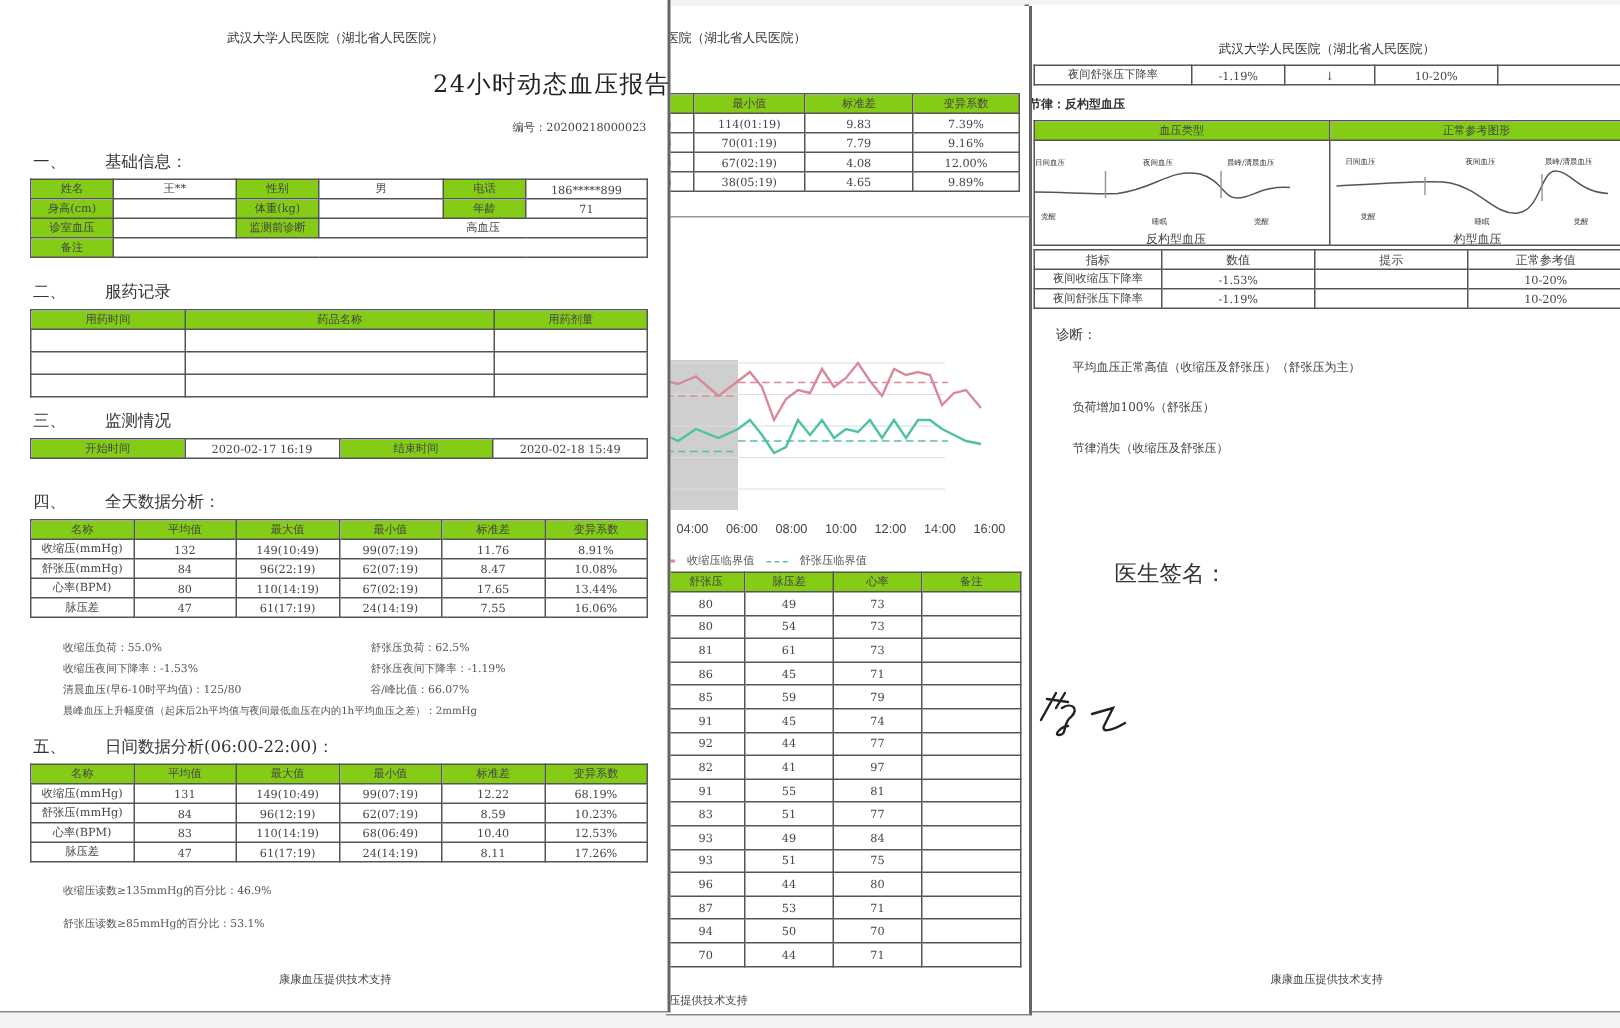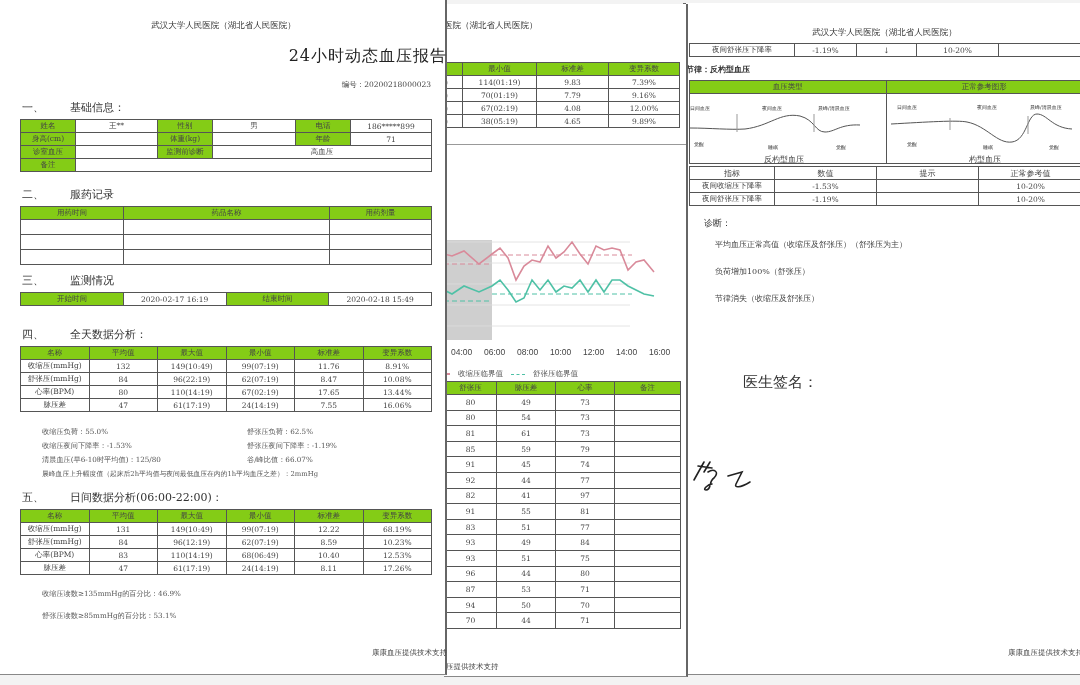--- a/index.html
+++ b/index.html
@@ -13,21 +13,21 @@
   #page3 { left: 683px; top: 3px; width: 397px; height: 672px; z-index: 1; border-left: 3px solid #666; border-bottom: 1px solid #888; }
 
   .hospital { font-size: 8.5px; text-align: center; color: #333; }
   .report-title { font-size: 16px; text-align: right; letter-spacing: 1px; color: #222; padding-left: 30px; }
   .serial { font-size: 7.5px; text-align: right; color: #444; }
   .section-h { font-size: 11px; color: #333; display: flex; gap: 26px; }
   table { border-collapse: collapse; width: 100%; table-layout: fixed; }
   td, th { border: 1px solid #555; font-size: 7.5px; text-align: center; height: 13px; font-weight: normal; color: #444; overflow: hidden; white-space: nowrap; }
   th, td.lbl { background: #84cc16; }
   .note-line { font-size: 7.2px; color: #555; height: 14px; display: flex; }
-  .footer { font-size: 7.5px; text-align: right; color: #444; position: absolute; }
+  .footer { font-size: 7.5px; text-align: center; color: #444; position: absolute; }
 
   .abs { position: absolute; }
   .diag { font-size: 8px; color: #444; height: 27px; }
 </style>
 </head>
 <body>
 
 <div class="page" id="page1">
   <div class="hospital abs" style="left:0;top:20px;width:447px;">武汉大学人民医院（湖北省人民医院）</div>
   <div class="report-title abs" style="left:0;top:46px;width:447px;">24小时动态血压报告</div>
@@ -370,20 +370,26 @@
       <tr style="height:15.6px">
             <td>80</td>
             <td>54</td>
             <td>73</td>
             <td></td>
           </tr>
       <tr style="height:15.6px">
             <td>81</td>
             <td>61</td>
             <td>73</td>
+            <td></td>
+          </tr>
+      <tr style="height:15.6px">
+            <td>86</td>
+            <td>45</td>
+            <td>71</td>
             <td></td>
           </tr>
       <tr style="height:15.6px">
             <td>85</td>
             <td>59</td>
             <td>79</td>
             <td></td>
           </tr>
       <tr style="height:15.6px">
             <td>91</td>

